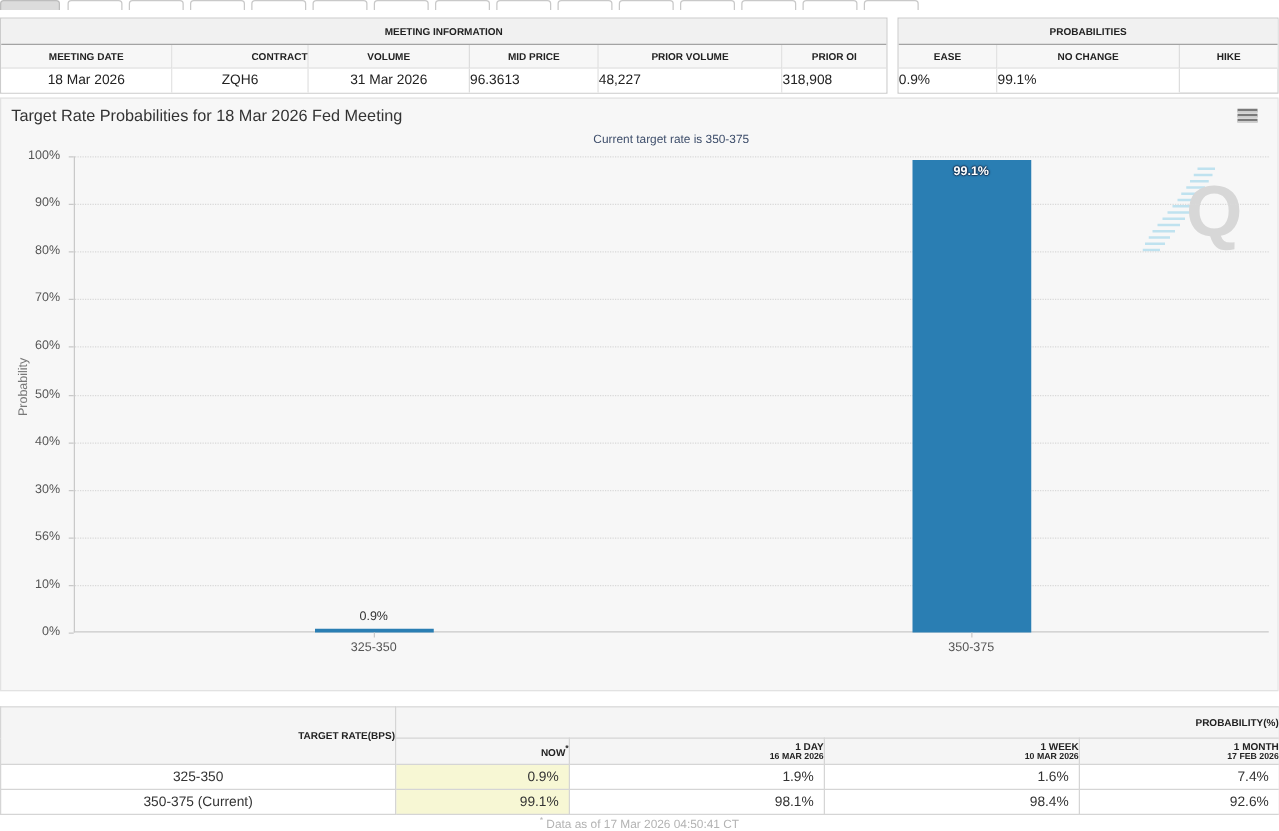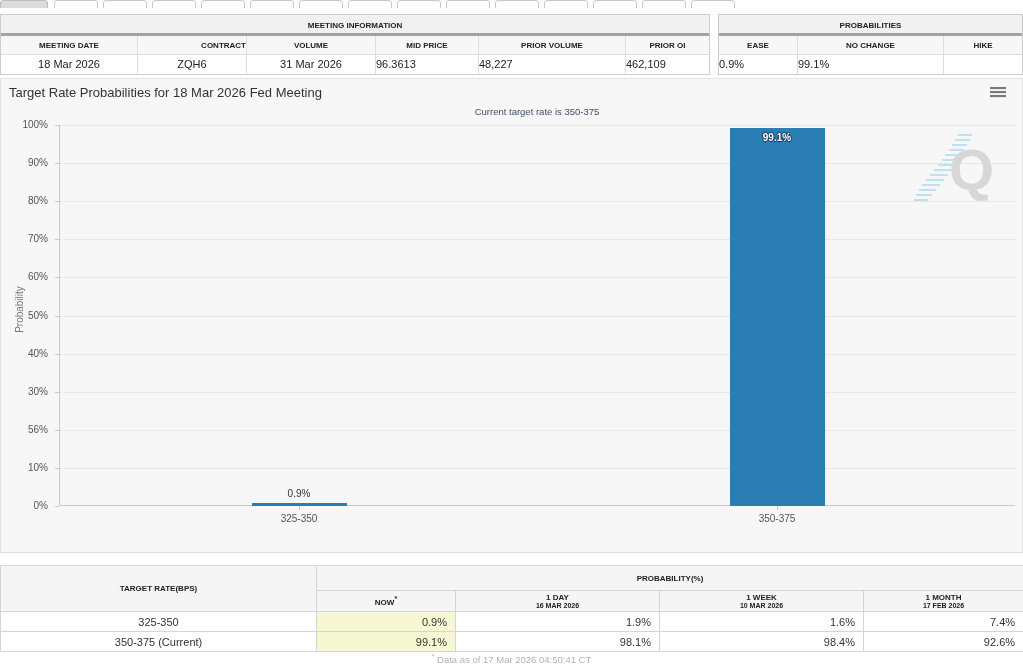--- a/index.html
+++ b/index.html
@@ -11,21 +11,21 @@
   .tab-stub { display:inline-block; vertical-align:top; width:44px; height:18px;
     background:#fff; border:1px solid #c9c9c9; border-radius:3px 3px 0 0; margin-right:5px; }
   .tab-stub.active { width:48px; background:#dcdcdc; border-color:#bdbdbd; margin-right:6px; }
 
   
   .info-row { position:absolute; top:14px; left:0; width:1023px; height:61px; }
   .panel { position:absolute; top:0; border:1px solid #ccc; background:#fff; }
   .panel.meeting { left:0; width:710px; height:61px; }
   .panel.prob   { left:718px; width:305px; height:61px; }
   .panel-title { height:21px; line-height:21px; text-align:center; background:#f1f1f1;
-    border-bottom:3px solid #a3a3a3; font-size:8px; font-weight:bold; color:#222; }
+    border-bottom:1px solid #a3a3a3; font-size:8px; font-weight:bold; color:#222; }
   .cols { display:flex; }
   .cols .cell { font-size:8px; font-weight:bold; color:#222; height:19px; line-height:19px;
     text-align:center; background:#f7f7f7; border-right:1px solid #ddd; border-bottom:1px solid #ddd; }
   .vals .cell { font-size:11px; font-weight:normal; color:#222; background:#fff; height:19px;
     line-height:19px; border-bottom:none; }
   .cell.al-right { text-align:left; padding-right:6px; }
   .cell:last-child { border-right:none; }
 
   
   .chart-card { position:absolute; top:78px; left:0; width:1023px; height:475px;
@@ -53,21 +53,21 @@
 
   .watermark { position:absolute; top:52px; right:28px; width:80px; height:74px; }
   .watermark .q { position:absolute; right:0; top:10px; font-size:58px; font-weight:bold;
     color:#d7d7d7; line-height:1; }
   .watermark svg { position:absolute; left:0; top:0; }
 
   
   .btable-wrap { position:absolute; top:565px; left:0; width:1023px; }
   table.btable { width:1023px; border-collapse:collapse; table-layout:fixed; font-size:11px; }
   table.btable th, table.btable td { border:1px solid #d5d5d5; }
-  table.btable th { background:#f5f5f5; font-size:8px; font-weight:bold; color:#222; text-align:center; }
+  table.btable th { background:#f5f5f5; font-size:8px; font-weight:bold; color:#222; text-align:right; }
   th.h1 { height:25px; }
   th.h2 { height:21px; }
   th.h2 .sub-date { display:block; font-size:7px; font-weight:bold; color:#222; }
   td { height:20px; background:#fff; }
   td.rate { text-align:center; }
   td.num { text-align:right; padding-right:8px; }
   td.now { background:#f7f7d4; }
   sup { font-size:7px; }
 
   .footer-note { position:absolute; top:653px; left:0; width:1023px; text-align:center;
@@ -88,21 +88,21 @@
         <div class="cell" style="width: 103px;">MID PRICE</div>
         <div class="cell" style="width: 147px;">PRIOR VOLUME</div>
         <div class="cell" style="width: 83px;">PRIOR OI</div>
       </div>
     <div class="cols vals" id="meeting-vals">
         <div class="cell" style="width: 137px;">18 Mar 2026</div>
         <div class="cell" style="width: 109px;">ZQH6</div>
         <div class="cell" style="width: 129px;">31 Mar 2026</div>
         <div class="cell al-right" style="width: 103px;">96.3613</div>
         <div class="cell al-right" style="width: 147px;">48,227</div>
-        <div class="cell al-right" style="width: 83px;">462,109</div>
+        <div class="cell al-right" style="width: 83px;">318,908</div>
       </div>
   </section>
   <section class="panel prob">
     <div class="panel-title">PROBABILITIES</div>
     <div class="cols" id="prob-cols">
         <div class="cell" style="width: 79px;">EASE</div>
         <div class="cell" style="width: 146px;">NO CHANGE</div>
         <div class="cell" style="width: 78px;">HIKE</div>
       </div>
     <div class="cols vals" id="prob-vals">

